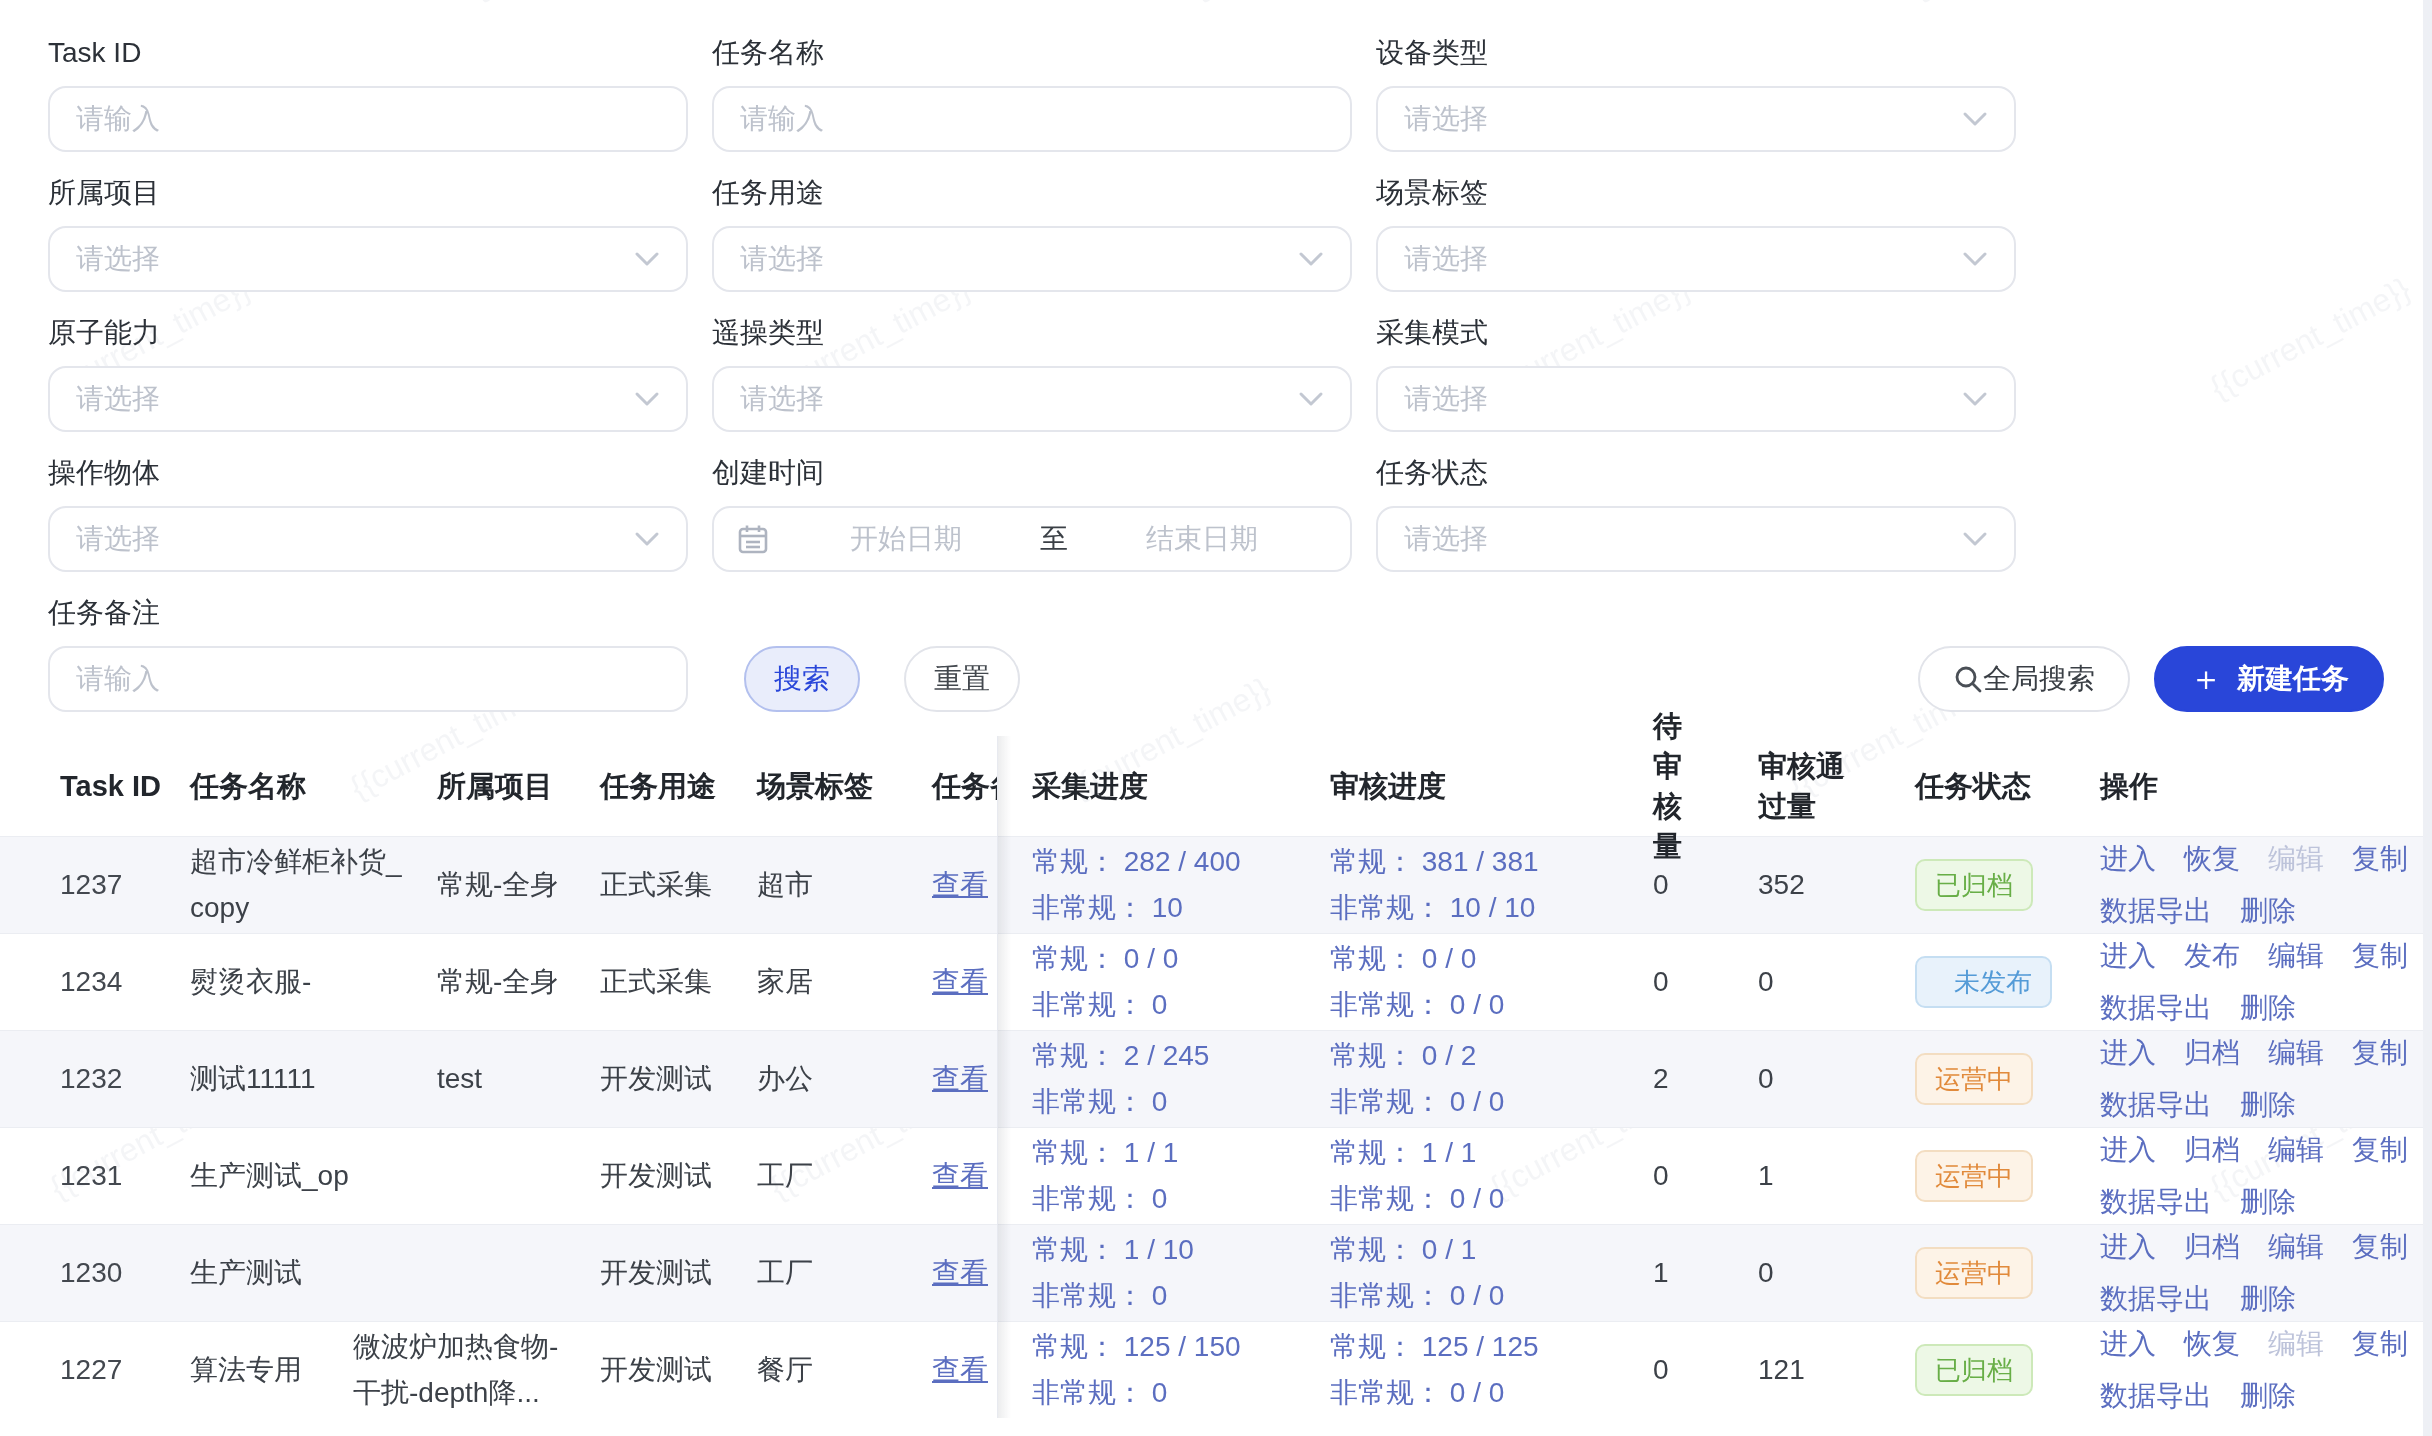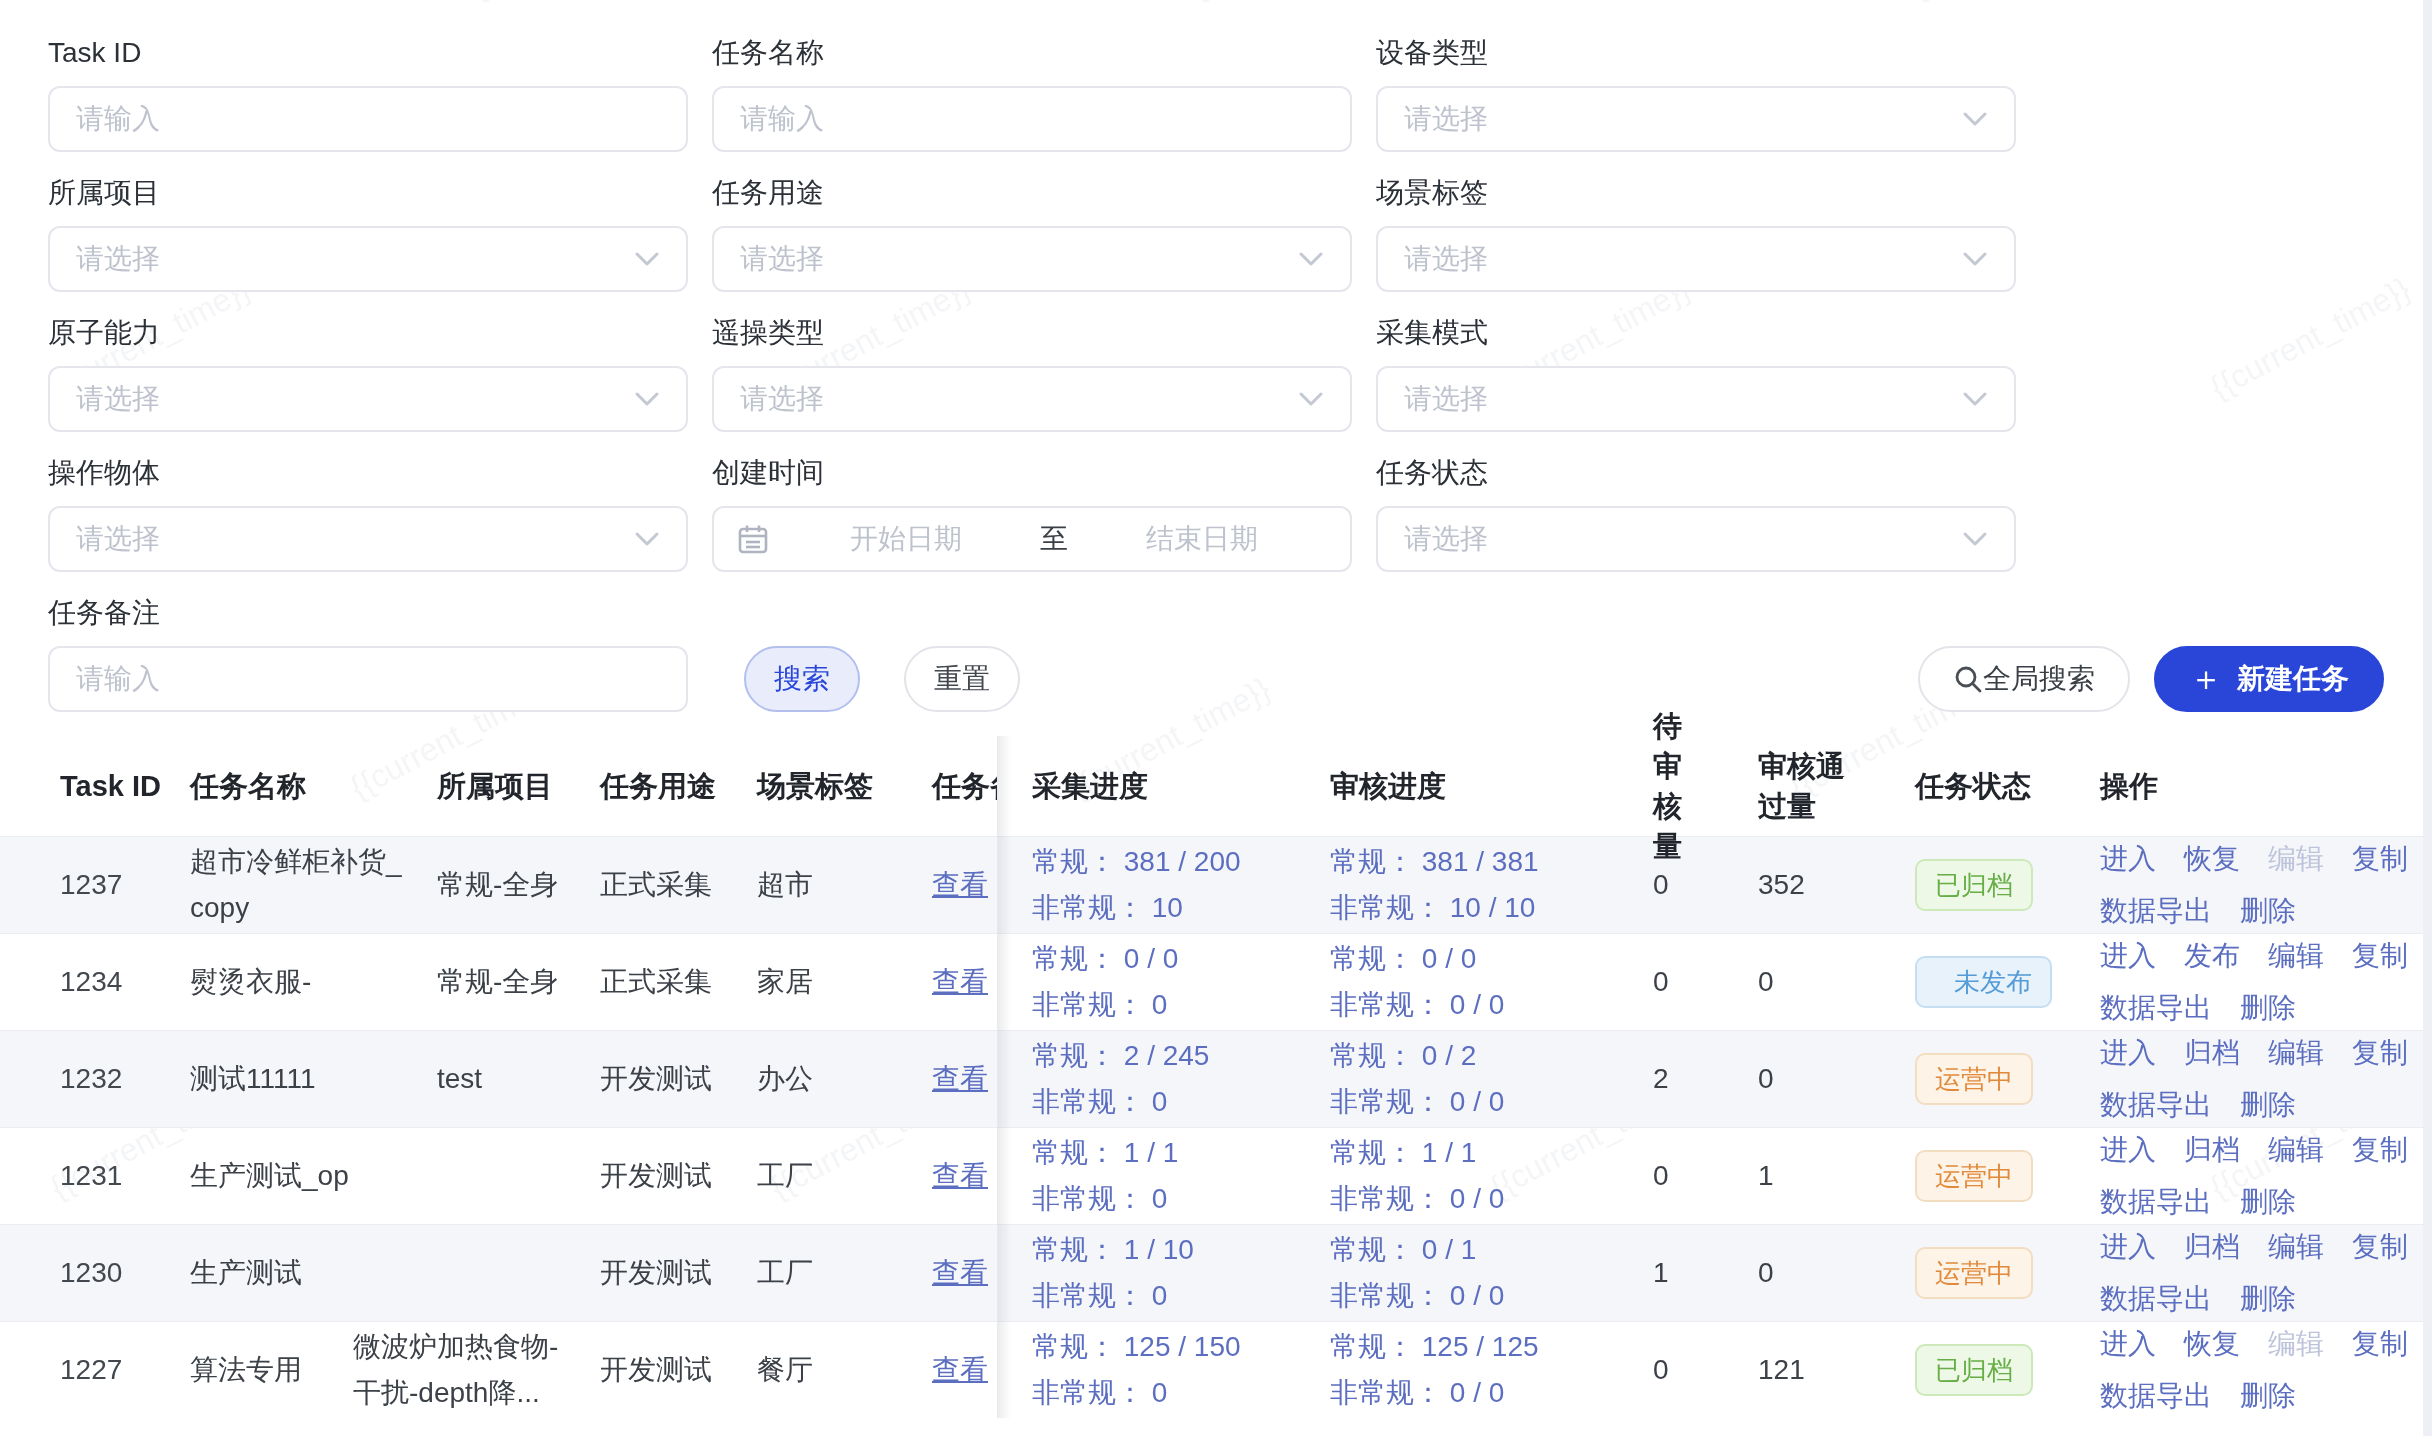--- a/index.html
+++ b/index.html
@@ -12,21 +12,21 @@
   
   .wm-layer { position:absolute; inset:0; z-index:0; pointer-events:none; overflow:hidden; }
   .wm { position:absolute; font-size:32px; color:rgba(186,192,208,0.16);
         transform:rotate(-28deg); white-space:nowrap; }
   
   .filters { position:relative; z-index:1; padding:36px 48px 0 48px; }
   .frow { display:flex; gap:24px; margin-bottom:24px; align-items:flex-end; }
   .field { width:640px; }
   .flabel { font-size:28px; color:#2c3138; height:34px; line-height:34px; margin-bottom:16px; }
   .finput, .fselect, .fdate {
-    width:640px; height:66px; border:2px solid var(--border); border-radius:12px;
+    width:640px; height:66px; border:2px solid var(--border); border-radius:18px;
     background:#fff; font-size:28px; display:flex; align-items:center; position:relative;
   }
   .finput { padding:0 26px; color:var(--text); outline:none; display:block; line-height:62px; }
   .finput::placeholder { color:var(--placeholder); }
   .fselect { padding:0 26px; cursor:pointer; }
   .fselect .ph { color:var(--placeholder); flex:1; }
   .chev { width:26px; height:16px; flex:none; }
   .chev polyline { fill:none; stroke:#c3c8d2; stroke-width:3; stroke-linecap:round; stroke-linejoin:round; }
   .fdate { padding:0 22px; cursor:pointer; }
   .cal-icon { width:34px; height:34px; flex:none; margin-right:10px; }
@@ -275,21 +275,21 @@
       <div class="c c-project">常规-全身</div>
       <div class="c c-purpose">正式采集</div>
       <div class="c c-scene">超市</div>
       <div class="c c-remark">
               <span class="link">查看</span>
             </div>
     </div>
     <div class="scroll">
       <div class="c c-collect">
         <div class="plines">
-          <div><span class="pl-reg-label">常规：</span> <span class="pl-reg-val">381 / 200</span></div>
+          <div><span class="pl-reg-label">常规：</span> <span class="pl-reg-val">282 / 400</span></div>
           <div><span class="pl-irr-label">非常规：</span> <span class="pl-irr-val">10</span></div>
         </div>
       </div>
       <div class="c c-review">
         <div class="plines">
           <div><span class="pl-reg-label">常规：</span> <span class="pl-reg-val">381 / 381</span></div>
           <div><span class="pl-irr-label">非常规：</span> <span class="pl-irr-val">10 / 10</span></div>
         </div>
       </div>
       <div class="c c-pending">0</div>

